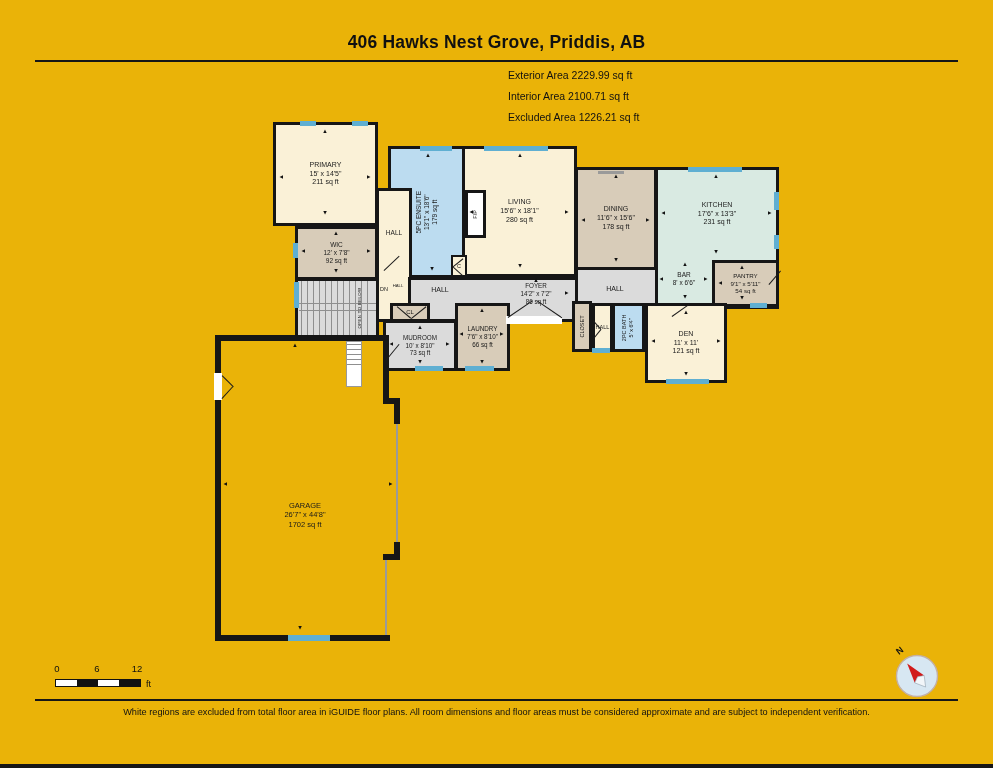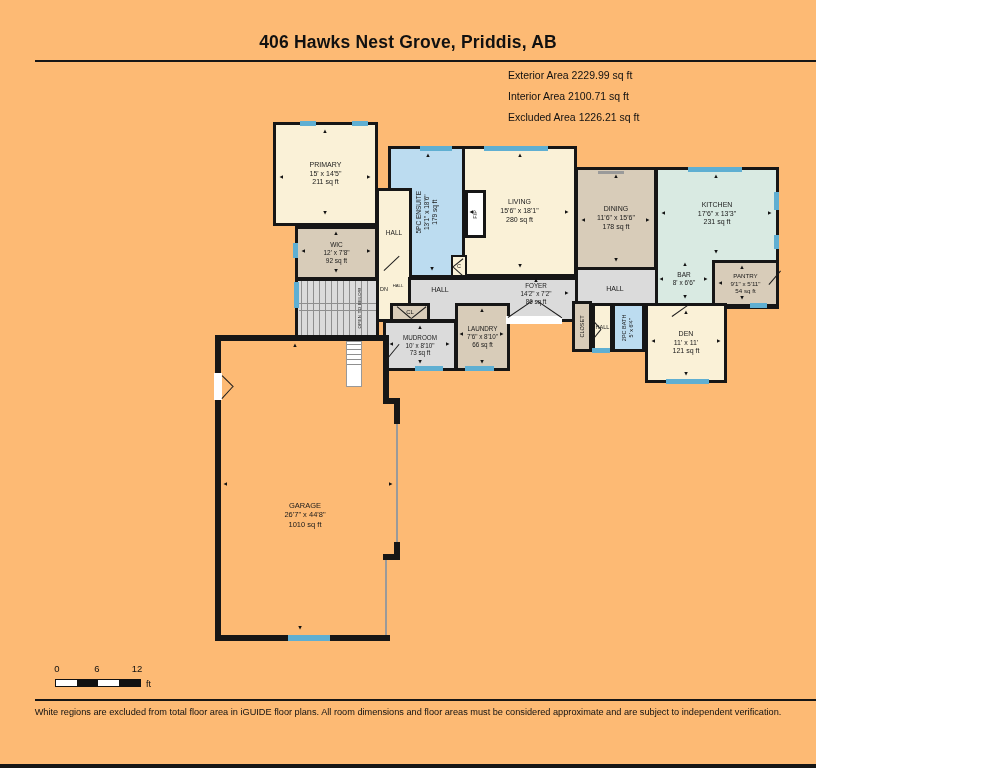--- a/index.html
+++ b/index.html
@@ -1,16 +1,16 @@
 <!DOCTYPE html>
 <html><head>
 <meta charset="utf-8">
 <style>
   html,body{margin:0;padding:0;background:#fff;}
-  .page{position:relative;width:816px;height:768px;background:#fdba74;overflow:hidden;
+  .page{position:relative;width:993px;height:768px;background:#eab308;overflow:hidden;
         font-family:"Liberation Sans",sans-serif;color:#111;}
   .abs{position:absolute;}
   .title{top:32px;left:0;width:100%;text-align:center;font-size:17.5px;font-weight:bold;letter-spacing:.2px;}
   .rule{background:#161616;}
   .floorlabel{top:69px;left:0;width:497px;text-align:right;font-size:10.5px;font-weight:bold;}
   .areaLine{left:508px;font-size:10.5px;}
   .prepared{top:675px;left:0;width:100%;text-align:center;font-size:10px;color:#222;}
   .disclaimer{top:707px;left:0;width:100%;text-align:center;font-size:9.2px;color:#111;}
   .tick{font-size:9.5px;transform:translateX(-50%);}
   .ftlbl{font-size:9px;}
@@ -256,21 +256,21 @@
       <div class="arrow" style="left: 686px; top: 374px; transform: translate(-50%, -50%) rotate(180deg);">▲</div>
       <div class="arrow" style="left: 653px; top: 341px; transform: translate(-50%, -50%) rotate(270deg);">▲</div>
       <div class="arrow" style="left: 719px; top: 341px; transform: translate(-50%, -50%) rotate(90deg);">▲</div>
       <div class="arrow" style="left: 295px; top: 345px; transform: translate(-50%, -50%) rotate(0deg);">▲</div>
       <div class="arrow" style="left: 300px; top: 628px; transform: translate(-50%, -50%) rotate(180deg);">▲</div>
       <div class="arrow" style="left: 225px; top: 484px; transform: translate(-50%, -50%) rotate(270deg);">▲</div>
       <div class="arrow" style="left: 391px; top: 484px; transform: translate(-50%, -50%) rotate(90deg);">▲</div>
       <div class="lbl" style="left: 305px; top: 485px; font-size: 7.5px; margin-top: 30px;">
         <div>GARAGE</div>
         <div>26'7" x 44'8"</div>
-        <div>1010 sq ft</div>
+        <div>1702 sq ft</div>
       </div>
       <div class="lbl" style="left: 536px; top: 294px; font-size: 6.3px;">
         <div>FOYER</div>
         <div>14'2" x 7'2"</div>
         <div>86 sq ft</div>
       </div>
       <div class="lbl" style="left: 684px; top: 279px; font-size: 6.5px;">
         <div>BAR</div>
         <div>8' x 6'6"</div>
       </div>

